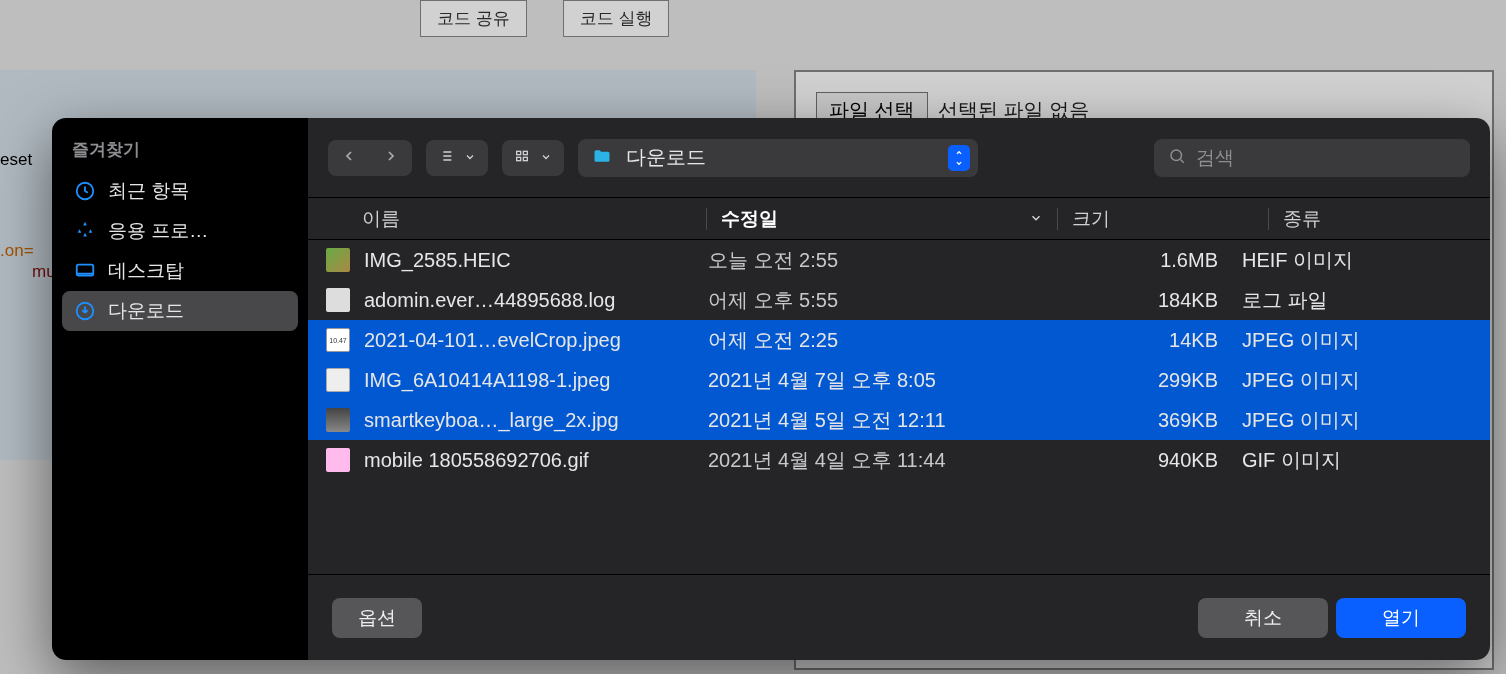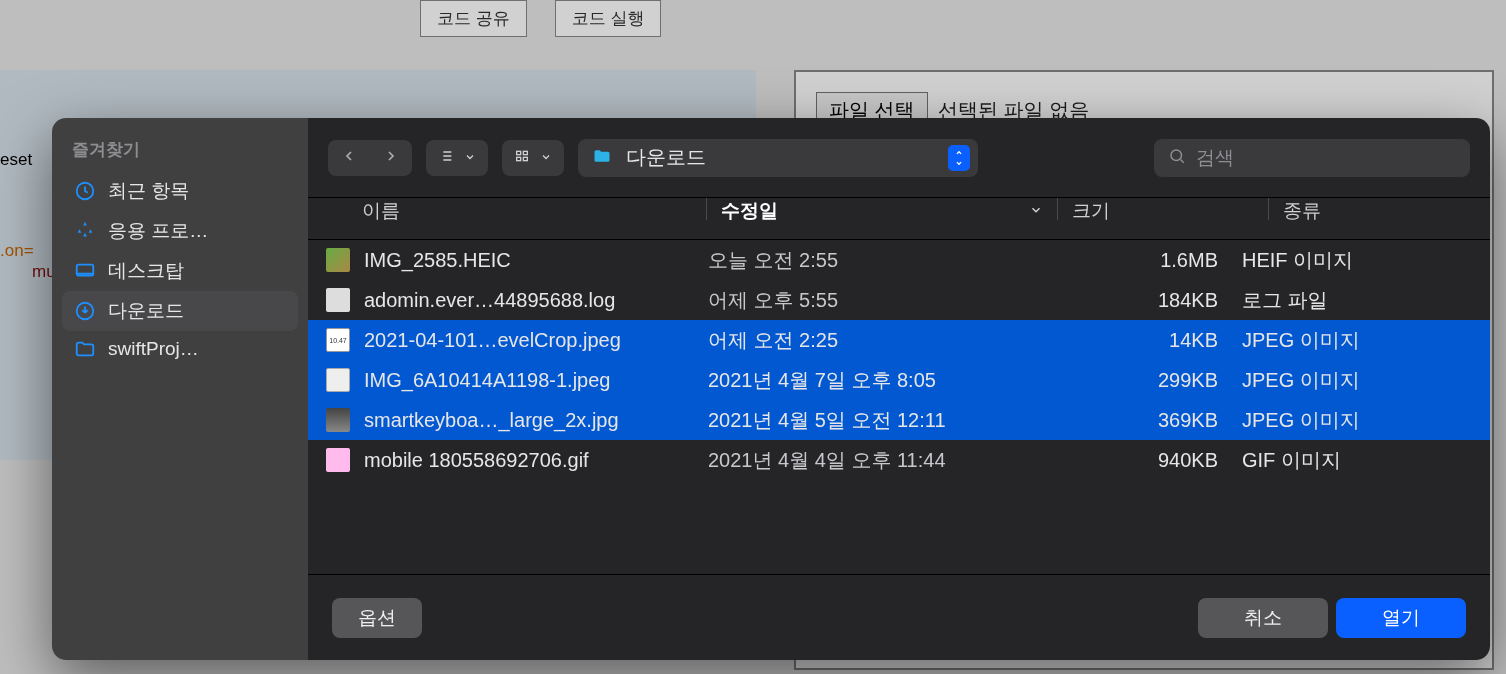--- a/index.html
+++ b/index.html
@@ -1,54 +1,54 @@
 <!DOCTYPE html>
 <html><head>
   <meta charset="utf-8">
   <style>
     * { margin: 0; padding: 0; box-sizing: border-box; font-family: -apple-system, "Helvetica Neue", Arial, sans-serif; }
     body { width: 1506px; height: 674px; background: #e8e8e8; position: relative; overflow: hidden; }
 
     
-    .bg-top-buttons { position: absolute; top: 0; left: 420px; display: flex; gap: 28px; }
+    .bg-top-buttons { position: absolute; top: 0; left: 420px; display: flex; gap: 36px; }
     .bg-btn { background: #fff; border: 1px solid #888; padding: 6px 16px; font-size: 17px; color: #333; }
     .bg-left-code { position: absolute; top: 70px; left: 0; width: 756px; height: 390px; background: #d8e3ec; padding: 80px 10px 10px 0; font-family: Consolas, monospace; font-size: 17px; color: #333; }
     .bg-left-code .line1 { color: #000; }
     .bg-left-code .kw { color: #c96600; }
     .bg-left-code .str { color: #8a1010; }
     .bg-right-box { position: absolute; top: 70px; left: 794px; width: 700px; height: 600px; border: 2px solid #888; background: #fff; padding: 20px; }
     .file-picker-btn { border: 1.5px solid #777; background: #f3f3f3; padding: 4px 12px; font-size: 20px; display: inline-block; }
     .file-picker-text { font-size: 20px; margin-left: 6px; color: #222; }
 
     
     .dim { position: absolute; inset: 0; background: rgba(0,0,0,0.18); }
 
     
     .finder { position: absolute; top: 118px; left: 52px; width: 1438px; height: 542px; border-radius: 14px; overflow: hidden; display: flex; box-shadow: 0 20px 60px rgba(0,0,0,0.5); }
-    .sidebar { width: 256px; background: #404040; padding: 20px 10px; }
+    .sidebar { width: 256px; background: #000000; padding: 20px 10px; }
     .sidebar-header { color: #8e8e92; font-size: 17px; font-weight: 600; padding: 0 10px 10px; }
     .sidebar-item { display: flex; align-items: center; gap: 12px; padding: 7px 12px; border-radius: 8px; color: #e6e6e8; font-size: 19px; white-space: nowrap; overflow: hidden; text-overflow: ellipsis; cursor: default; }
     .sidebar-item.selected { background: #48474a; }
     .sidebar-icon { width: 22px; height: 22px; flex-shrink: 0; display: flex; align-items: center; justify-content: center; }
     .sidebar-icon svg { width: 22px; height: 22px; }
 
     .main { flex: 1; background: #252427; display: flex; flex-direction: column; }
     .toolbar { height: 80px; display: flex; align-items: center; padding: 0 20px; gap: 14px; border-bottom: 1px solid #000; }
     .nav-group { display: flex; gap: 6px; background: #3a393c; border-radius: 8px; padding: 3px; }
     .nav-btn { width: 36px; height: 30px; display: flex; align-items: center; justify-content: center; border-radius: 6px; color: #aeaeb2; }
     .seg { background: #3a393c; border-radius: 8px; height: 36px; display: flex; align-items: center; padding: 0 12px; gap: 10px; color: #d0d0d2; }
     .loc-select { flex: 0 0 400px; display: flex; align-items: center; background: #3a393c; border-radius: 8px; height: 38px; padding: 0 8px 0 12px; gap: 12px; }
     .loc-folder-icon { width: 24px; height: 20px; }
     .loc-label { color: #e6e6e8; font-size: 20px; flex: 1; }
     .loc-arrows { width: 22px; height: 26px; background: #0a60ff; border-radius: 5px; display: flex; flex-direction: column; align-items: center; justify-content: center; color: #fff; }
     .search-box { flex: 0 0 316px; margin-left: auto; display: flex; align-items: center; background: #3a393c; border-radius: 8px; height: 38px; padding: 0 14px; gap: 10px; }
     .search-box input { background: transparent; border: none; outline: none; color: #f9a8d4; font-size: 19px; width: 100%; }
     .search-box input::placeholder { color: #8e8e92; }
 
-    .col-headers { height: 42px; display: flex; align-items: flex-start; padding: 0 0 0 54px; border-bottom: 1px solid #000; color: #d0d0d2; font-size: 19px; position: relative; }
+    .col-headers { height: 42px; display: flex; align-items: center; padding: 0 0 0 54px; border-bottom: 1px solid #000; color: #d0d0d2; font-size: 19px; position: relative; }
     .col-name { width: 344px; }
     .col-date { width: 336px; font-weight: 600; color: #fff; display: flex; align-items: center; }
     .col-size { width: 196px; text-align: left; }
     .col-kind { flex: 1; }
     .col-sep { width: 1px; height: 22px; background: #4a4a4d; margin-right: 14px; }
     .sort-ind { margin-left: auto; margin-right: 14px; color: #d0d0d2; }
 
     .file-list { flex: 1; overflow: hidden; }
     .file-row { height: 40px; display: flex; align-items: center; padding: 0 0 0 18px; color: #e6e6e8; font-size: 20px; }
     .file-row.selected { background: #0158d0; }
@@ -130,28 +130,20 @@
     <div class="sidebar-item selected">
       <span class="sidebar-icon">
         <svg viewBox="0 0 24 24" fill="none" stroke="#1e8fff" stroke-width="2">
             <circle cx="12" cy="12" r="9"></circle>
             <path d="M12 7v7m0 0l-3-3m3 3l3-3"></path>
           </svg>
       </span>
       <span>다운로드</span>
     </div>
 
-    <div class="sidebar-item">
-      <span class="sidebar-icon">
-        <svg viewBox="0 0 24 24" fill="none" stroke="#1e8fff" stroke-width="2">
-            <path d="M3 7a2 2 0 012-2h4l2 2h8a2 2 0 012 2v8a2 2 0 01-2 2H5a2 2 0 01-2-2V7z"></path>
-          </svg>
-      </span>
-      <span>swiftProj…</span>
-    </div>
 
   </div>
 
   <div class="main">
     <div class="toolbar">
       <div class="nav-group">
         <div class="nav-btn">
           <span>
             <svg viewBox="0 0 24 24" width="16" height="16" fill="none" stroke="#aeaeb2" stroke-width="2.5">
                 <path d="M15 18l-6-6 6-6"></path>

